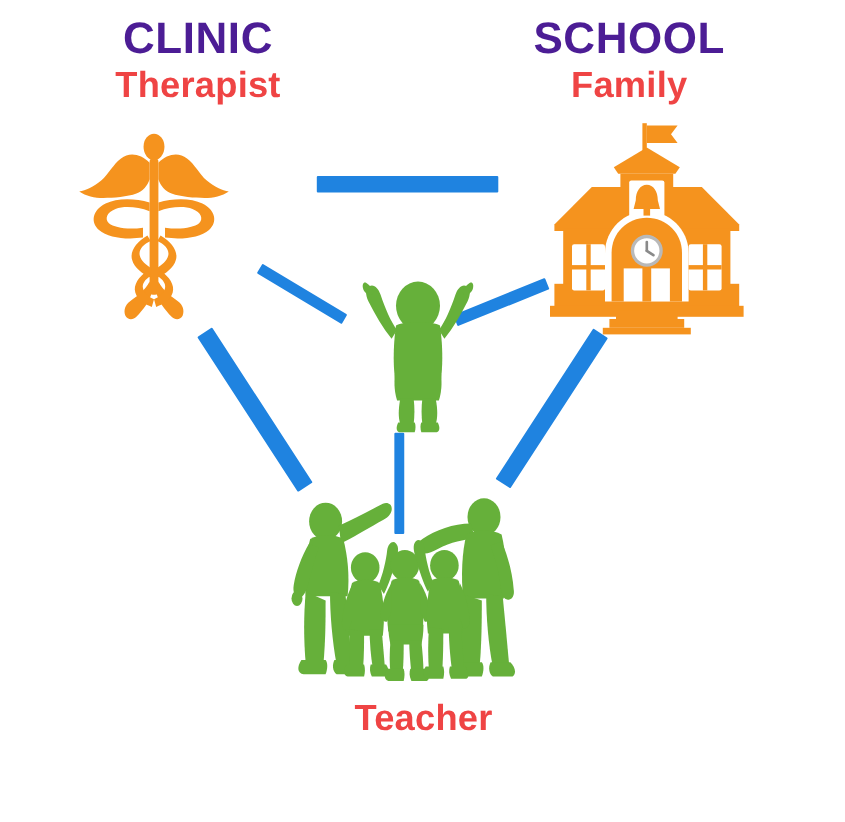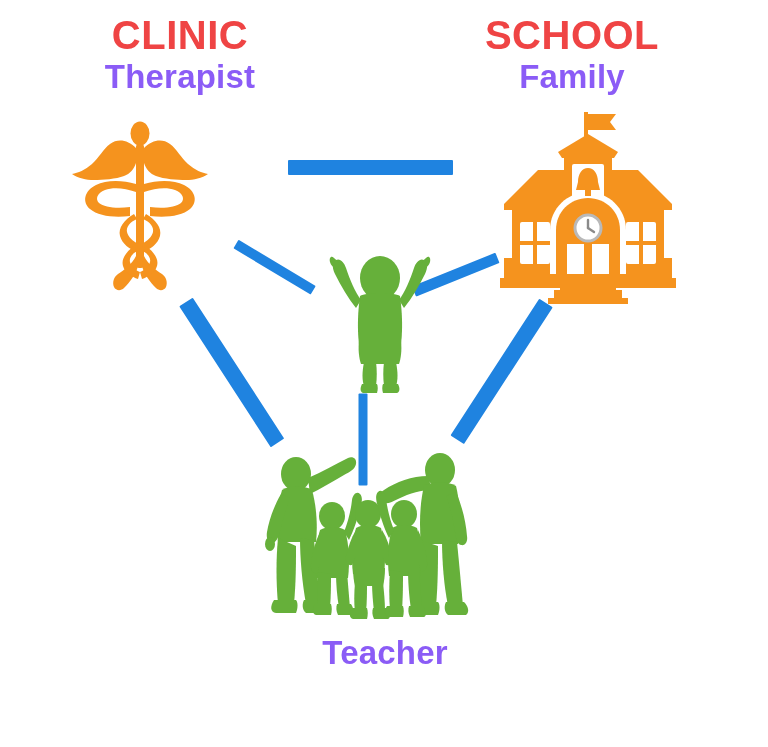--- a/index.html
+++ b/index.html
@@ -24,28 +24,28 @@
     text-align: center;
     line-height: 1.08;
     color: #1f83e0;
     user-select: none;
   }
   .label-primary {
     display: block;
     font-size: 40px;
     font-weight: 700;
     letter-spacing: 0.5px;
-    color: #ef4444;
+    color: #4c1d95;
   }
   .label-secondary {
     display: block;
     font-size: 33px;
     font-weight: 700;
     letter-spacing: 0.2px;
-    color: #8b5cf6;
+    color: #ef4444;
     margin-top: 2px;
   }
   #label-clinic { left: 20px;  top: 14px;  width: 320px; }
   #label-school { left: 412px; top: 14px;  width: 320px; }
   #label-home   { left: 225px; top: 633px; width: 320px; }
 
   .node-icon {
     position: absolute;
   }
   .node-icon svg { display: block; overflow: visible; }

